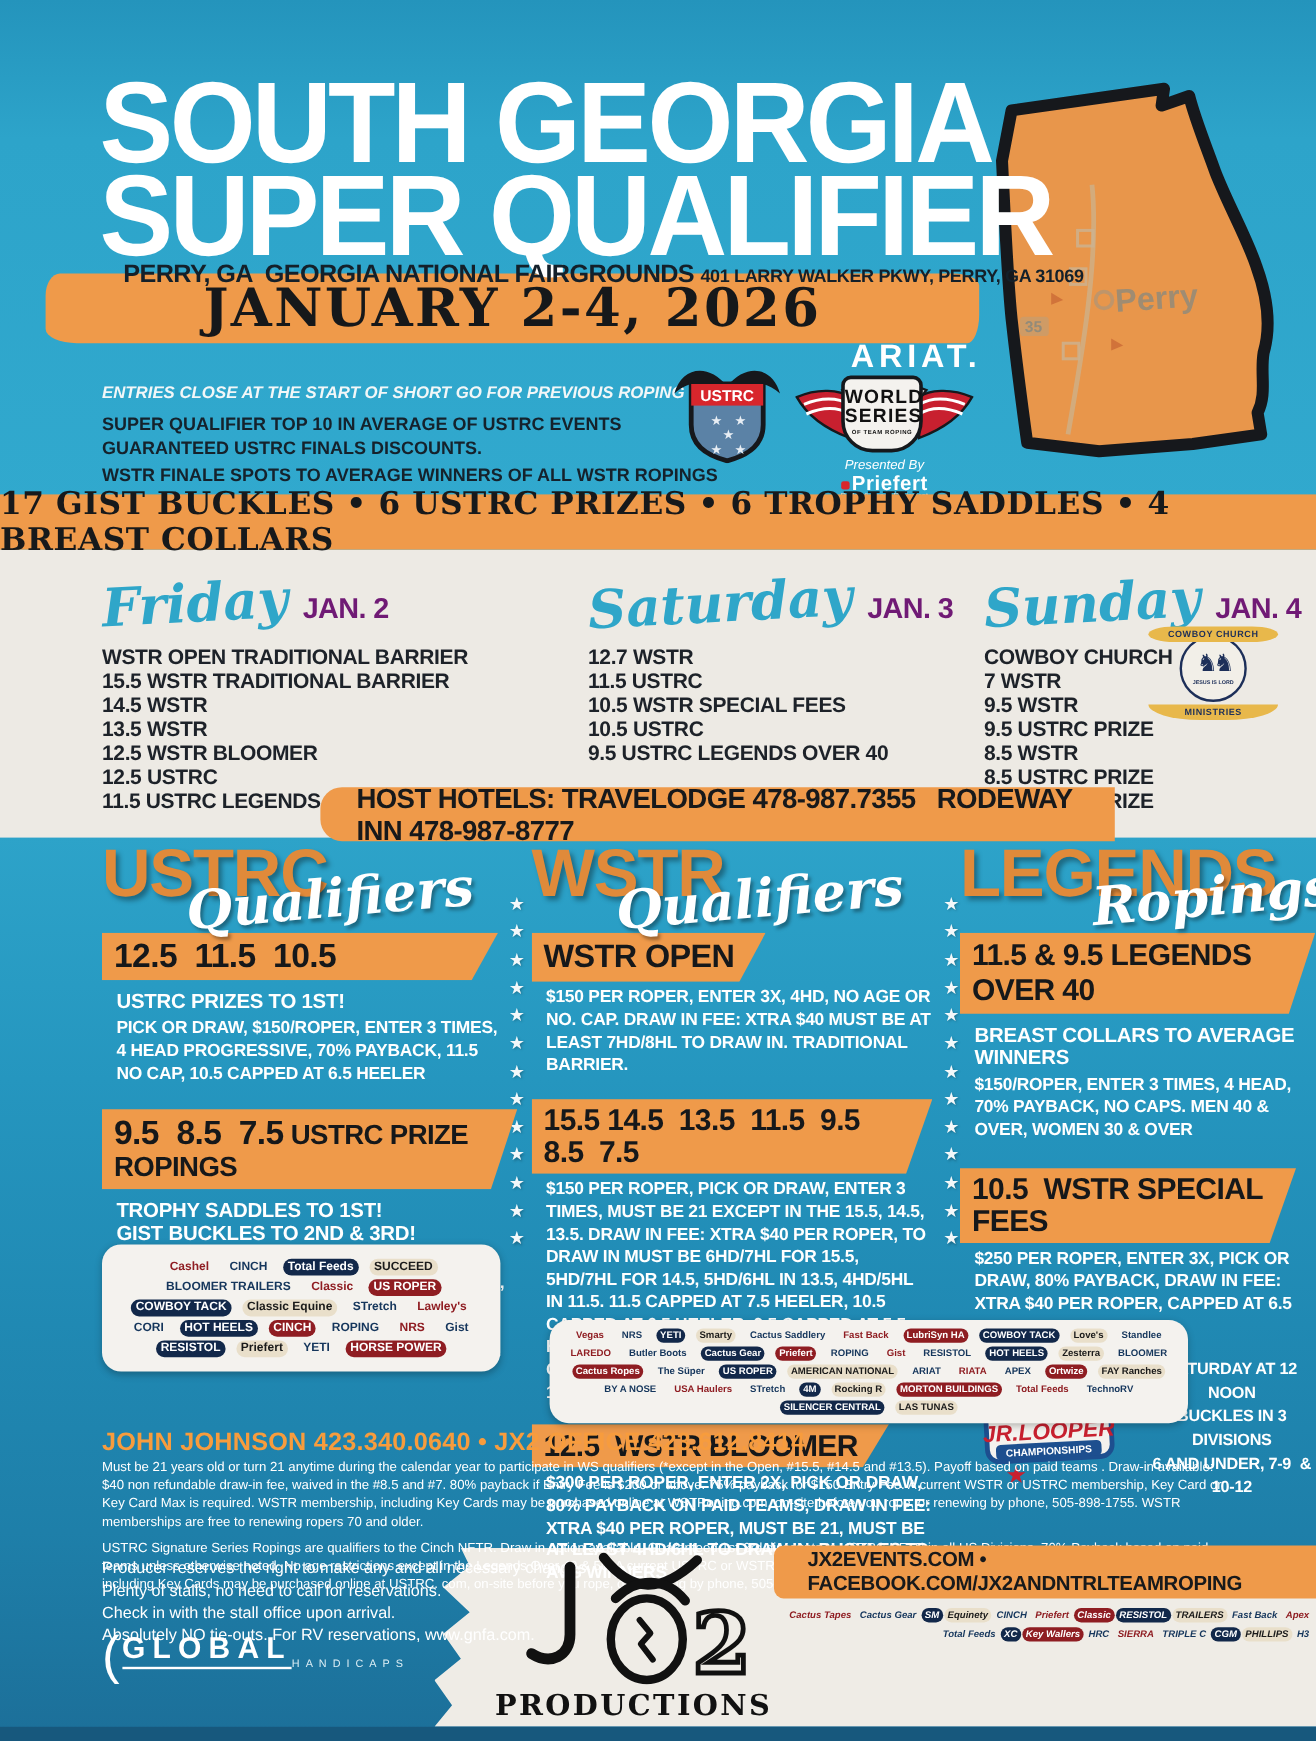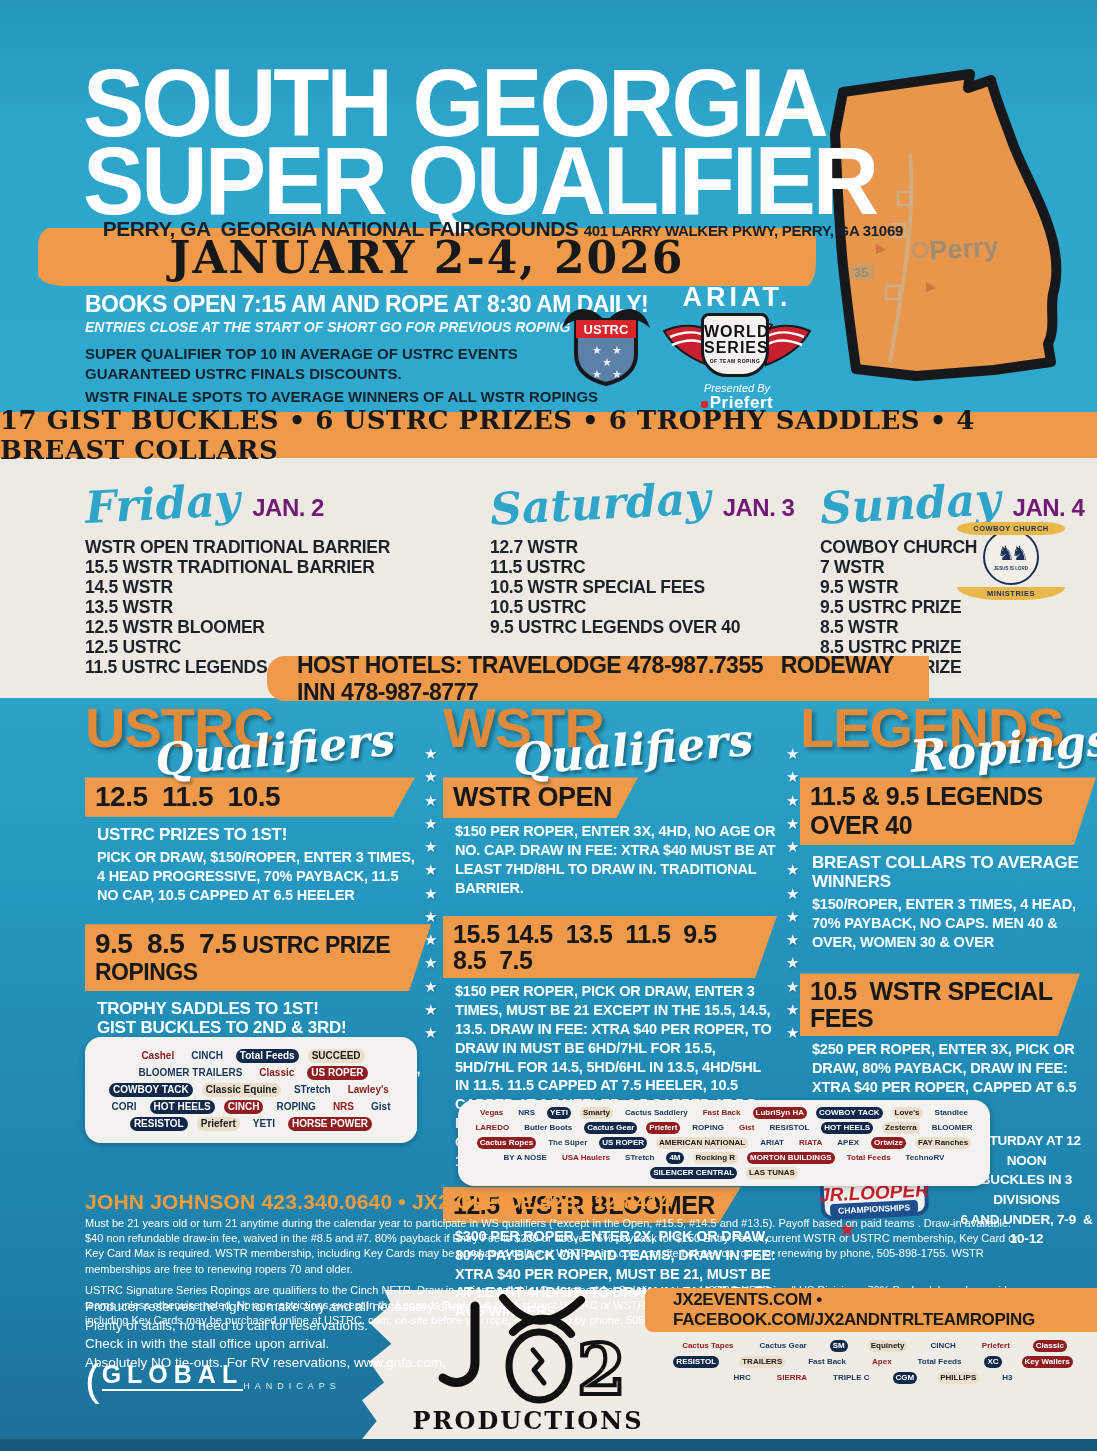--- a/index.html
+++ b/index.html
@@ -20,21 +20,21 @@
   .datestripe span{font-family:"DejaVu Serif",serif;font-weight:700;font-size:44px;letter-spacing:2px;color:#16181a;}
   .books{left:85px;top:291px;color:#fff;font-weight:700;font-size:23px;letter-spacing:-.5px;z-index:2;}
   .entries{left:85px;top:319px;color:#f2f7f8;font-style:italic;font-weight:700;font-size:14px;z-index:2;}
   .notes{left:85px;top:344px;color:#15222c;font-weight:700;font-size:15px;line-height:1.33;z-index:2;}
   .note3{left:85px;top:388px;color:#15222c;font-weight:700;font-size:15px;z-index:2;}
 
   
   .ustrc-logo{left:560px;top:298px;width:92px;height:88px;z-index:2;}
   
   .ariat{left:656px;top:284px;width:162px;height:120px;z-index:2;text-align:center;}
-  .ariat .brand{color:#fff;font-weight:700;font-size:27px;letter-spacing:4px;line-height:1;}
+  .ariat .brand{color:#fff;font-weight:700;font-size:27px;letter-spacing:4px;line-height:1;text-align:right;}
   .ariat .shield{position:relative;margin:2px auto 0;width:150px;height:66px;}
   .ariat .wings{position:absolute;left:0;top:8px;width:150px;height:50px;}
   .ariat .sh-body{position:absolute;left:39px;top:0;width:68px;height:64px;background:#f4f2ee;border:3px solid #15181c;
     border-radius:8px 8px 26px 26px;box-sizing:border-box;text-align:center;}
   .ariat .sh-body .w1{font-weight:700;font-size:16px;letter-spacing:1px;color:#111;line-height:1;margin-top:8px;}
   .ariat .sh-body .w2{font-weight:700;font-size:16px;letter-spacing:1px;color:#111;line-height:1;}
   .ariat .sh-body .w3{font-weight:700;font-size:5px;letter-spacing:.5px;color:#111;margin-top:2px;}
   .ariat .pres{color:#fff;font-style:italic;font-size:11px;margin-top:3px;}
   .ariat .prief{color:#fff;font-weight:700;font-size:17px;letter-spacing:.5px;line-height:1;}
   .ariat .prief i{display:inline-block;width:7px;height:7px;background:#d8262c;border-radius:2px;margin-right:2px;}
@@ -107,21 +107,21 @@
   .global .g1{font-weight:700;font-size:25px;letter-spacing:6px;line-height:1;border-bottom:2px solid #fff;padding-bottom:2px;}
   .global .g2{font-size:9px;letter-spacing:5px;align-self:flex-end;margin-top:2px;color:#dceef5;}
   .splash{left:362px;top:1290px;width:735px;height:149px;background:#efece6;z-index:1;
     clip-path:polygon(3% 0,100% 0,100% 100%,0 100%,2% 88%,0 74%,3% 62%,1% 48%,4% 36%,1% 22%,4% 10%);}
   .jx2links{left:645px;top:1288px;width:452px;height:44px;background:#ef9a4a;z-index:4;border-radius:8px 0 0 8px;
     display:flex;align-items:center;padding-left:28px;box-sizing:border-box;}
   .jx2links span{font-weight:700;font-size:17px;letter-spacing:-.3px;color:#17191b;}
   .jx2logo{left:415px;top:1292px;width:225px;height:112px;z-index:3;}
   .jx2prod{left:398px;top:1406px;width:260px;text-align:center;z-index:3;
     font-family:"DejaVu Serif",serif;font-weight:700;font-size:24px;letter-spacing:2px;color:#111;}
-  .footer-chips{left:652px;top:1340px;width:442px;z-index:4;display:flex;flex-wrap:wrap;gap:4px 20px;justify-content:center;}
+  .footer-chips{left:652px;top:1340px;width:442px;z-index:4;display:flex;flex-wrap:wrap;gap:4px 1px;justify-content:flex-end;font-style:italic;}
   .bottombar{left:0;top:1439px;width:1097px;height:12px;background:#17587d;z-index:5;}
 </style>
 </head>
 <body>
 
 <div id="poster">
 
   <svg class="abs gamap" viewBox="0 0 299 366">
     <path d="M45,48 L172,30 L170,44 L193,36 C198,56 208,80 215,100 C226,128 241,154 249,178 C257,200 262,226 255,250 C252,268 258,284 250,300 L253,318 L196,326 L118,332 L58,325 C54,296 49,258 45,222 C41,182 39,128 37,90 Z" fill="#e8964b" stroke="#16181c" stroke-width="10" stroke-linejoin="round" stroke-linecap="round"></path>
     <path d="M112,110 C118,170 104,250 92,318" stroke="#cbb392" stroke-width="4" fill="none" opacity=".7"></path>
@@ -139,21 +139,20 @@
   <div class="abs title">
     <div>SOUTH GEORGIA</div>
     <div>SUPER QUALIFIER</div>
   </div>
   <div class="abs loc">
     <span class="big">PERRY, GA  GEORGIA NATIONAL FAIRGROUNDS </span><span class="sm">401 LARRY WALKER PKWY, PERRY, GA 31069</span>
   </div>
   <div class="abs datestripe">
     <span>JANUARY 2-4, 2026</span>
   </div>
-  <div class="abs books">BOOKS OPEN 7:15 AM AND ROPE AT 8:30 AM DAILY!</div>
   <div class="abs entries">ENTRIES CLOSE AT THE START OF SHORT GO FOR PREVIOUS ROPING</div>
   <div class="abs notes">
     <div>SUPER QUALIFIER TOP 10 IN AVERAGE OF USTRC EVENTS</div>
     <div>GUARANTEED USTRC FINALS DISCOUNTS.</div>
   </div>
   <div class="abs note3">WSTR FINALE SPOTS TO AVERAGE WINNERS OF ALL WSTR  ROPINGS</div>
 
   <svg class="abs ustrc-logo" viewBox="0 0 92 88">
     <path d="M46,24 C30,4 8,8 2,30 C12,20 28,18 38,28 Z" fill="#16181c"></path>
     <path d="M46,24 C62,4 84,8 90,30 C80,20 64,18 54,28 Z" fill="#16181c"></path>

